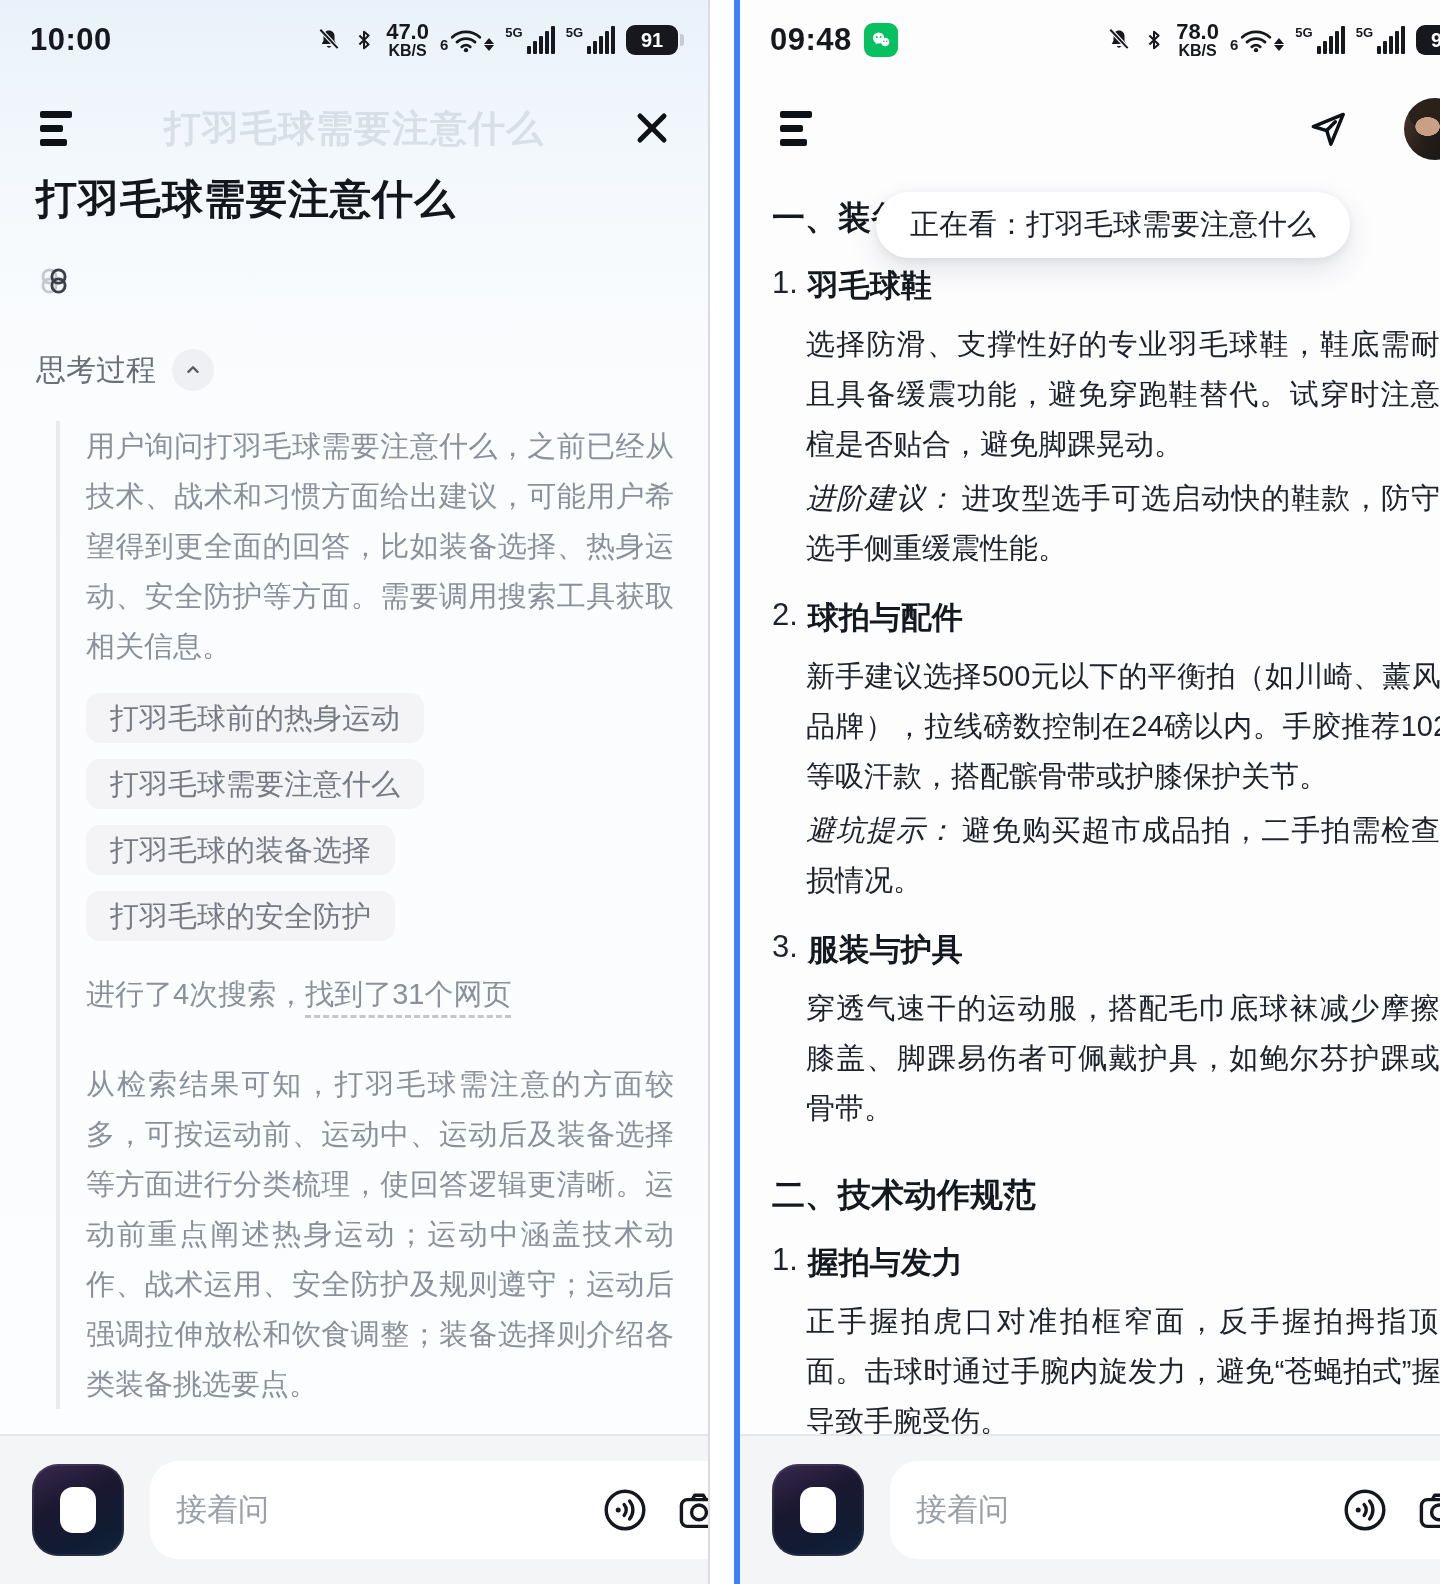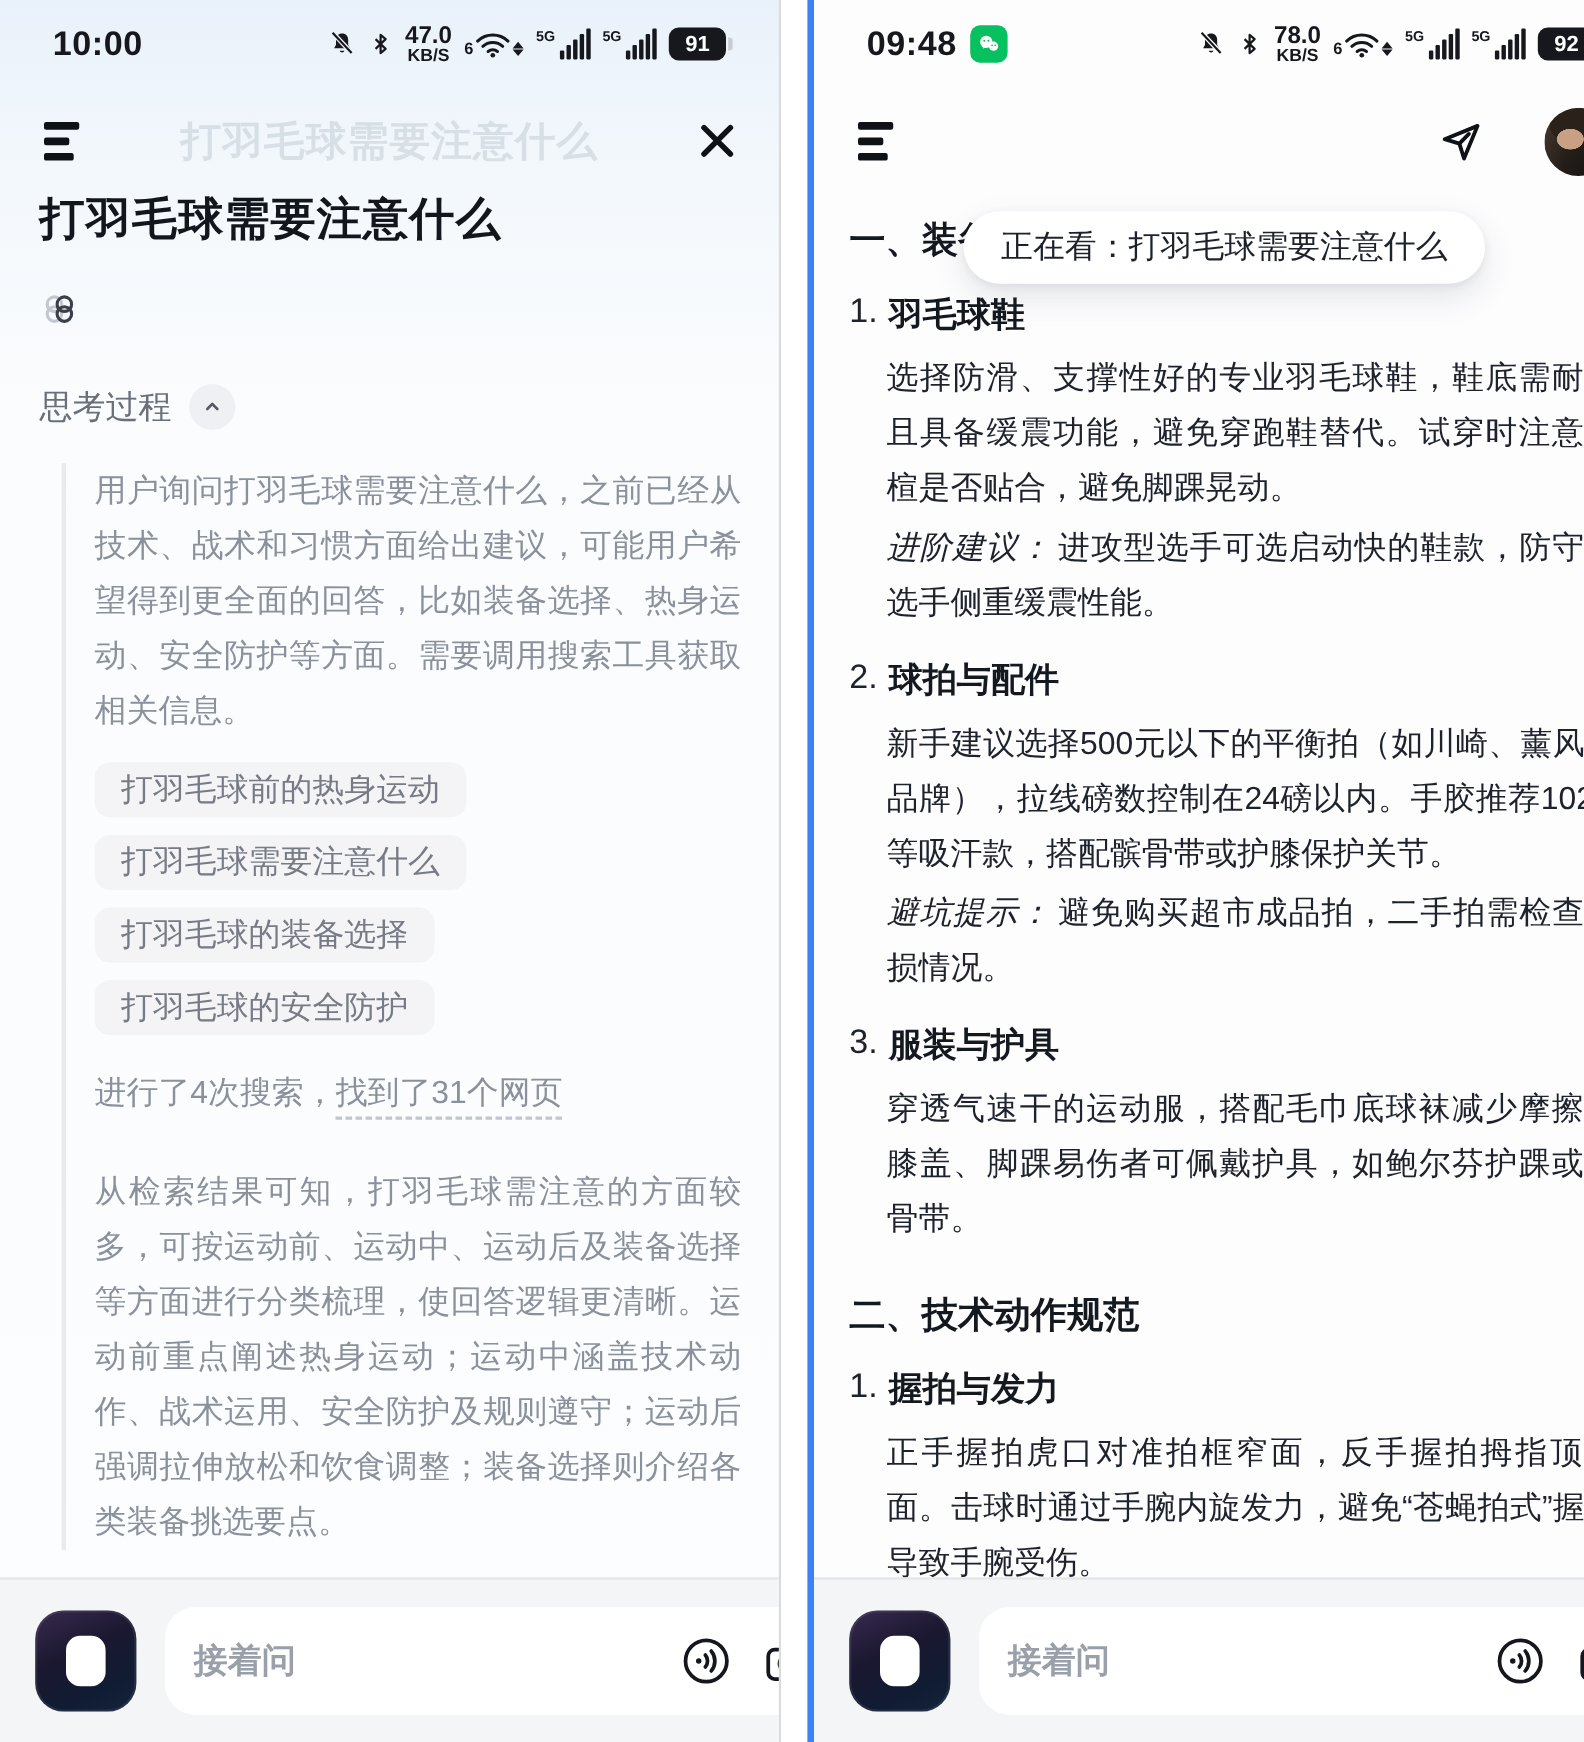--- a/index.html
+++ b/index.html
@@ -5,21 +5,21 @@
   * { margin:0; padding:0; box-sizing:border-box; }
   html,body { width:1440px; height:1584px; background:#ffffff; font-family:"Liberation Sans","DejaVu Sans",sans-serif; }
   .canvas { position:relative; width:1440px; height:1584px; background:#ffffff; overflow:hidden; }
 
   .panel { position:absolute; top:0; height:1584px; overflow:hidden; }
   .panel-left { left:0; width:710px; border-right:2px solid #d9dbde;
     background:linear-gradient(180deg,#e9f1fa 0%,#f3f8fc 160px,#fbfcfe 380px,#fcfdfe 100%); }
   .panel-right { left:722px; width:764px; border-left:6px solid #3b82f6; background:#fdfdfe;margin-left:12px; }
 
   
-  .statusbar { position:absolute; top:16px; left:0; right:0; height:48px; display:flex; align-items:center; padding:0 48px; }
+  .statusbar { position:absolute; top:16px; left:0; right:0; height:48px; display:flex; align-items:center; padding:0 30px; }
   .time { font-size:31px; font-weight:700; color:#16181d; letter-spacing:.5px; }
   .status-right { margin-left:auto; display:flex; align-items:center; gap:11px; }
   .speed { display:flex; flex-direction:column; align-items:center; line-height:1; color:#16181d; font-weight:700; }
   .speed .v { font-size:22px; }
   .speed .u { font-size:16px; }
   .wifi-wrap { display:flex; align-items:flex-end; gap:1px; }
   .wifi-num { font-size:15px; font-weight:700; color:#16181d; line-height:1; margin-bottom:1px; }
   .updown { display:flex; flex-direction:column; gap:1px; margin-bottom:2px; }
   .tri { width:0; height:0; border-left:5px solid transparent; border-right:5px solid transparent; }
   .tri.up { border-bottom:6px solid #16181d; }
@@ -78,21 +78,21 @@
      box-shadow:0 12px 30px rgba(40,50,70,.12), 0 2px 8px rgba(40,50,70,.08);
      display:flex; align-items:center; font-size:29px; color:#1c212b; z-index:6; white-space:nowrap; }
 
   
   .bottombar { position:absolute; left:0; right:0; bottom:0; height:150px; background:#f4f5f7; border-top:2px solid #e4e6e9; display:flex; align-items:center; padding:0 32px; gap:26px; z-index:8; }
   .app-icon { width:92px; height:92px; border-radius:26px; position:relative; flex:0 0 auto;
      background:linear-gradient(155deg,#382a50 0%,#1b1830 40%,#101c33 75%,#13233c 100%);
      box-shadow:inset 0 0 0 2px rgba(255,255,255,.08); }
   .app-icon .blob { position:absolute; left:50%; top:50%; transform:translate(-50%,-50%); width:36px; height:46px; background:#ffffff; border-radius:13px; }
   .input-pill { flex:1; height:98px; background:#ffffff; border-radius:28px; display:flex; align-items:center; padding:0 26px; gap:26px; }
-  .input-pill input { flex:1; border:none; outline:none; font-size:31px; color:#0369a1; background:transparent; font-family:inherit;font-weight:bold; }
+  .input-pill input { flex:1; border:none; outline:none; font-size:31px; color:#0369a1; background:transparent; font-family:inherit; }
   .input-pill input::placeholder { color:#9aa0a9; }
   .pill-icon { width:48px; height:48px; flex:0 0 auto; cursor:pointer; }
 
   svg { display:block; }
 </style>
 </head>
 <body>
 
 <div class="canvas">
 

